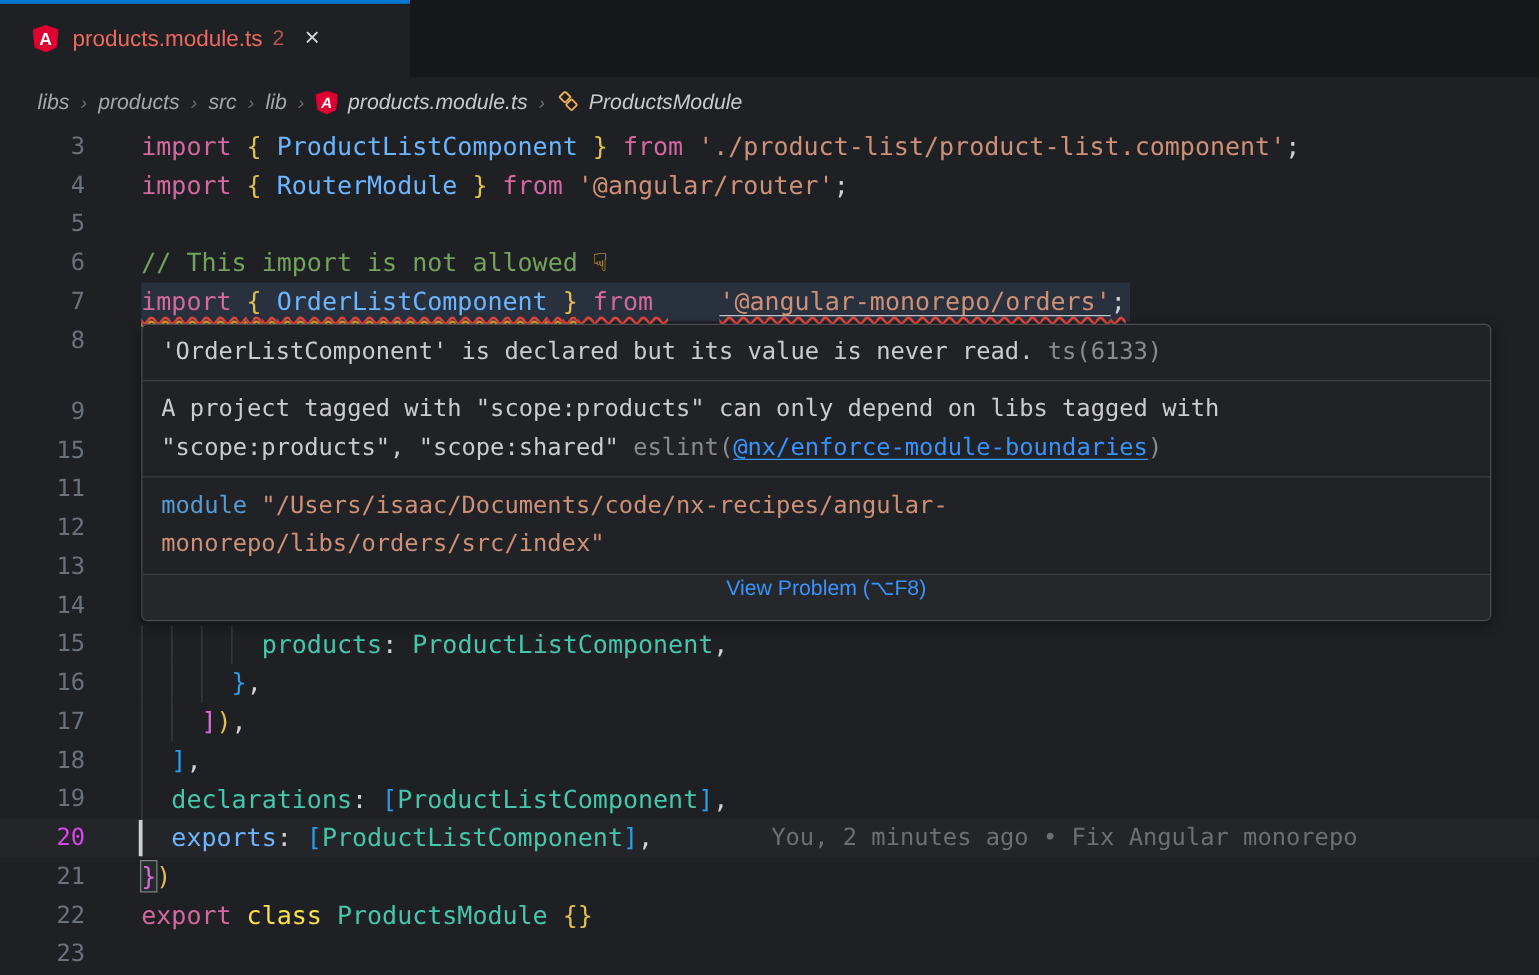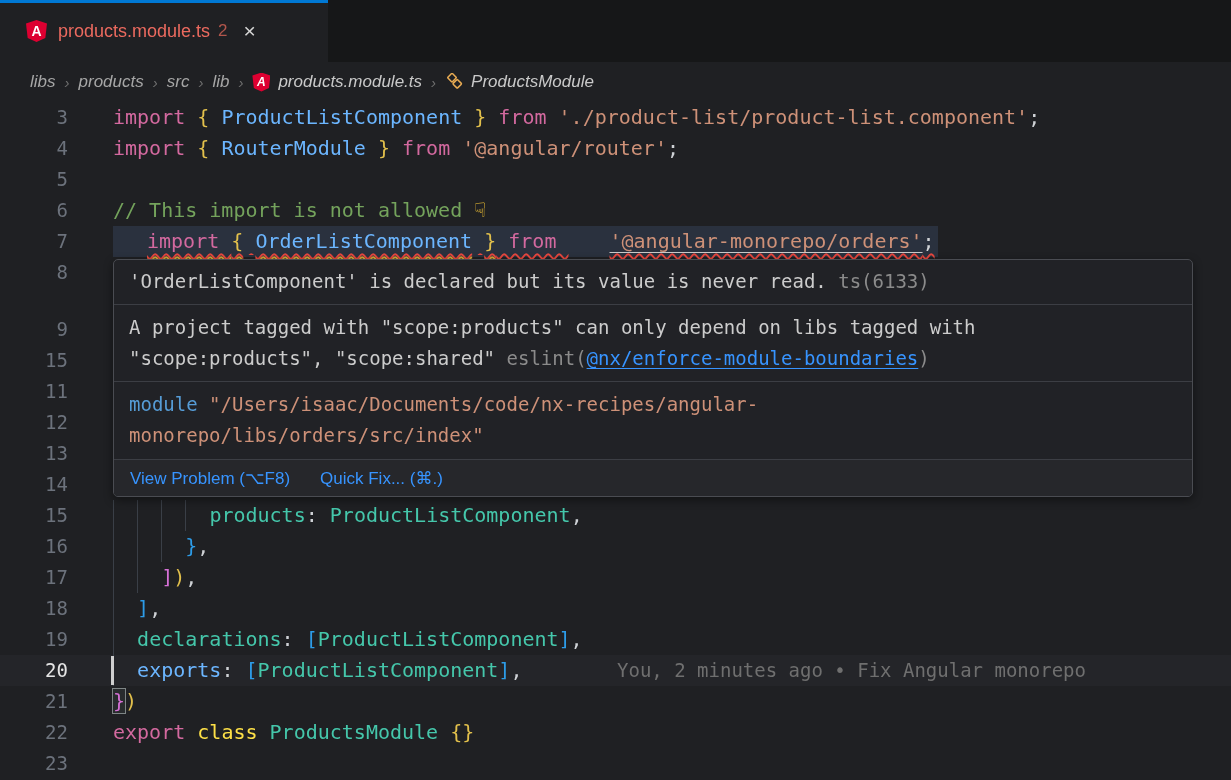--- a/index.html
+++ b/index.html
@@ -30,21 +30,21 @@
   .crumb-sep { color:#6F6F6F; margin:0 9px; font-size:15px; }
   .crumb .ng-icon { width:18px; height:19px; font-size:12px; margin-right:8px; }
   .cls-icon { width:19px; height:19px; margin-right:7px; }
 
   
   #editor { position:absolute; left:0; top:102px; width:100%; bottom:0; }
   .row { position:relative; height:31px; white-space:pre; }
   .row.cur { background:#242529; }
   .ln { position:absolute; left:0; top:0; width:68px; text-align:right;
         font-size:19px; line-height:31px; color:#6C727C; }
-  .row.cur .ln { color:#e5e5e5; }
+  .row.cur .ln { color:#d946ef; }
   .code { position:absolute; left:113px; top:0; right:0; font-size:20px; line-height:31px; }
   .cw { display:inline-block; }
   .cw.hl { background:#2A313E; padding-right:3px; }
 
   .tk-kw  { color:#D3699F; }
   .tk-kwb { color:#fde047; }
   .tk-id  { color:#6CB6FF; }
   .tk-cls { color:#45C7AB; }
   .tk-str { color:#CE9178; }
   .tk-b1  { color:#E2C04C; }
@@ -52,40 +52,40 @@
   .tk-b3  { color:#2D9CE8; }
   .tk-pln { color:#CFD2D6; }
   .tk-cmt { color:#74A35C; }
   .tk-em  { color:#F2C234; }
   .tk-ind { display:inline-block; width:24.1px; height:31px; vertical-align:top;
             border-left:1px solid #3A3F47; }
 
   .sq-red { text-decoration:underline wavy #E8473F; text-decoration-thickness:1.6px;
             text-underline-offset:5px; text-decoration-skip-ink:none; }
   .sq-yel { text-decoration:underline wavy #D9A636; text-decoration-thickness:1.5px;
-            text-underline-offset:8px; text-decoration-skip-ink:none;margin-left:34px; }
+            text-underline-offset:8px; text-decoration-skip-ink:none; }
   .u-solid { text-decoration:underline; text-decoration-color:#C9C9C9;
              text-decoration-thickness:1px; text-underline-offset:4px; cursor:pointer;margin-left:41px; }
   .match { outline:1px solid #7E8585; background:rgba(110,120,120,.12); }
 
   .cursor { position:absolute; left:-2px; top:1px; width:3px; height:29px; background:#CFCFCF; }
   .blame { position:absolute; left:504px; top:0; color:#6F6F6F; font-size:19px; line-height:31px; }
 
   
   #popup { position:absolute; left:113px; top:259px; width:1080px; height:238px;
            background:#212226; border:1px solid #4A4C52; border-radius:5px;
            box-shadow:0 3px 10px rgba(0,0,0,.45); z-index:10; overflow:hidden; }
   .pp-sec { padding:6px 15px 0 15px; font-size:19px; line-height:31px; white-space:pre; }
   .pp-sec + .pp-sec { border-top:1px solid #3C3E44; }
   #pp-s1 { height:44px; }
   #pp-s2 { height:77px; padding-top:7px; }
   #pp-s3 { height:78px; padding-top:7px; }
   #pp-actions { height:38px; border-top:1px solid #3C3E44; background:#26272B;
                 display:flex; align-items:center; padding-left:16px; gap:30px;
-                font-family:"Liberation Sans",sans-serif; font-size:17px; }
+                font-family:"Liberation Sans",sans-serif; font-size:17px;flex-direction:column; }
   .pp-msg { color:#CCCCCC;text-align:center; }
   .pp-dim { color:#8B8B8B; }
   .pp-lnk { color:#3794FF; text-decoration:underline; text-underline-offset:3px; cursor:pointer; }
   .pp-str { color:#CE9178; }
   .pp-kwb { color:#569CD6; }
   .pp-action { color:#3794FF; cursor:pointer; }
 </style>
 </head>
 <body>
 

